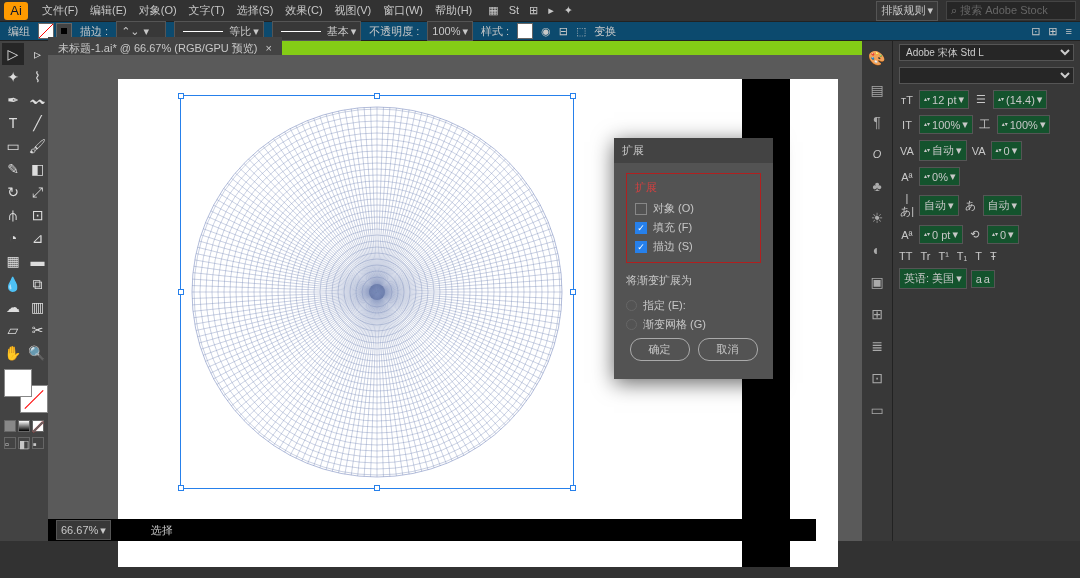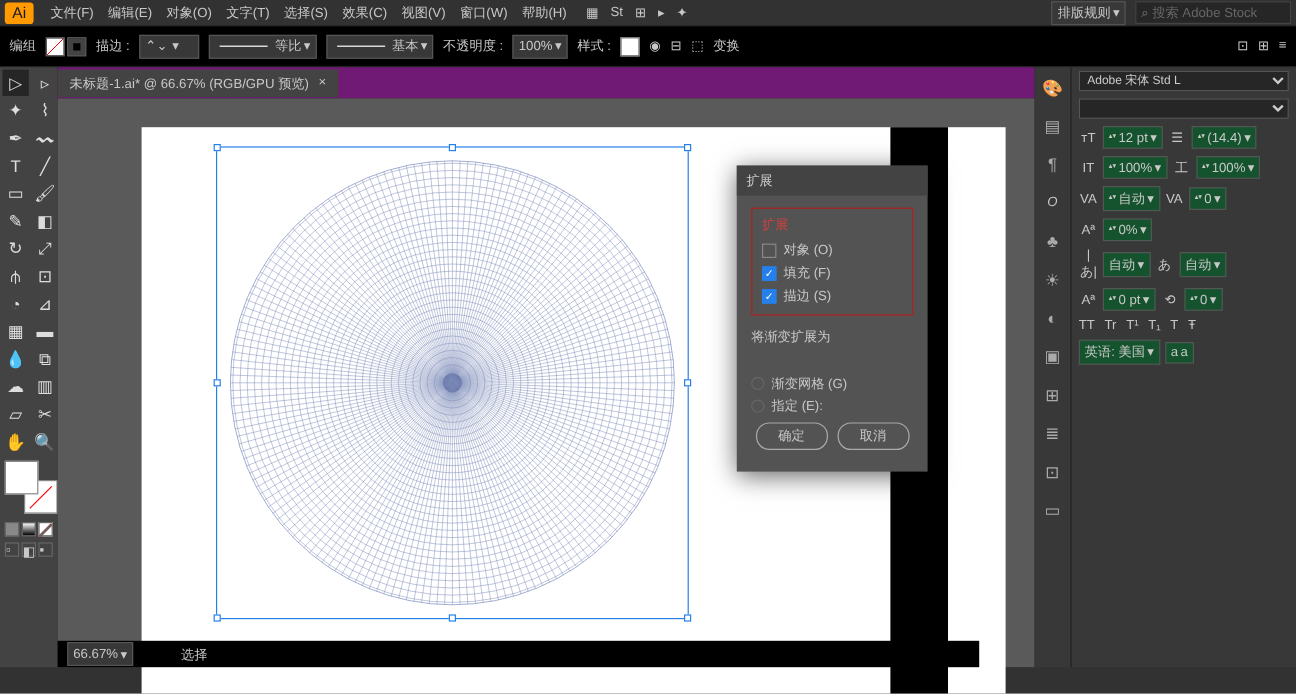--- a/index.html
+++ b/index.html
@@ -2,32 +2,32 @@
 <html><head>
 <meta charset="utf-8">
 <style>
 *{margin:0;padding:0;box-sizing:border-box;font-family:"Microsoft YaHei",sans-serif;font-size:11px;color:#c8c8c8}
 body{width:1080px;height:578px;background:#323232;overflow:hidden;position:relative}
 .menubar{height:22px;background:#323232;display:flex;align-items:center;padding:0 4px;border-bottom:1px solid #222}
 .ai-logo{width:24px;height:18px;background:#ff9a00;color:#0f172a;font-weight:normal;display:flex;align-items:center;justify-content:center;border-radius:3px;margin-right:8px;font-size:13px}
 .menu-item{padding:0 6px;cursor:pointer}
 .menu-right{margin-left:auto;display:flex;align-items:center;gap:8px}
 .search-box{background:#262626;border:1px solid #444;padding:1px 4px;width:130px;font-size:10px;color:#777}
-.optbar{height:34px;background:#000000;display:flex;align-items:center;padding:0 8px;gap:8px;border-bottom:1px solid #222}
+.optbar{height:19px;background:#0c4a6e;display:flex;align-items:center;padding:0 8px;gap:8px;border-bottom:1px solid #222}
 .opt-label{font-size:11px}
 .swatch-pair{display:flex;gap:2px}
 .sw{width:16px;height:16px;border:1px solid #666}
 .stroke-select{background:#383838;border:1px solid #555;display:flex;align-items:center;padding:0 4px;height:20px;gap:2px}
 .line-sample{width:40px;height:1px;background:#fff;margin:0 4px}
 .main{display:flex;height:calc(100% - 78px)}
 .toolbox{width:48px;background:#434343;display:grid;grid-template-columns:1fr 1fr;gap:1px;padding:2px;align-content:start}
 .tool{width:22px;height:22px;display:flex;align-items:center;justify-content:center;color:#ddd;font-size:14px}
 .tool.sel{background:#262626}
 .canvas-area{flex:1;background:#262626;display:flex;flex-direction:column;position:relative}
-.tab-bar{height:26px;background:#701a75;display:flex;align-items:center}
+.tab-bar{height:14px;background:#84cc16;display:flex;align-items:center}
 .doc-tab{background:#434343;padding:4px 10px;font-size:11px;display:flex;align-items:center;gap:8px}
 .canvas{flex:1;background:#5a5a5a;position:relative}
 .artboard{position:absolute;left:70px;top:24px;width:720px;height:488px;background:#fff}
 .black-strip{position:absolute;left:694px;top:24px;width:48px;height:488px;background:#000}
 .selbox{position:absolute;left:132px;top:40px;width:394px;height:394px;border:1px solid #2680eb}
 .handle{position:absolute;width:6px;height:6px;background:#fff;border:1px solid #2680eb}
 .circle-art{position:absolute;left:136px;top:44px;width:386px;height:386px}
 .status{position:absolute;left:0;bottom:0;height:22px;background:#000000;width:768px;display:flex;align-items:center;padding:0 8px;gap:40px;font-size:11px}
 .rightdock{width:30px;background:#383838;display:flex;flex-direction:column;align-items:center;padding-top:8px;gap:14px}
 .rightdock .p{width:18px;height:18px;display:flex;align-items:center;justify-content:center;font-size:14px;color:#aaa}
@@ -559,27 +559,27 @@
         </div>
       <div class="cb-row">
           <div class="cb on">✓</div>
           <span>填充 (F)</span>
         </div>
       <div class="cb-row">
           <div class="cb on">✓</div>
           <span>描边 (S)</span>
         </div>
     </div>
-    <div style="font-size:11px;margin-bottom:22px">将渐变扩展为</div>
+    <div style="font-size:11px;margin-bottom:8px">将渐变扩展为</div>
+    <div class="cb-row disabled">
+        <div class="rb"></div>
+        <span>指定 (E):</span>
+      </div>
     <div class="cb-row disabled">
         <div class="rb"></div>
         <span>渐变网格 (G)</span>
       </div>
-    <div class="cb-row disabled">
-        <div class="rb"></div>
-        <span>指定 (E):</span>
-      </div>
     <div class="dlg-btns">
       <div class="dlg-btn">确定</div>
       <div class="dlg-btn">取消</div>
     </div>
   </div>
 </div>
 
 </body></html>

